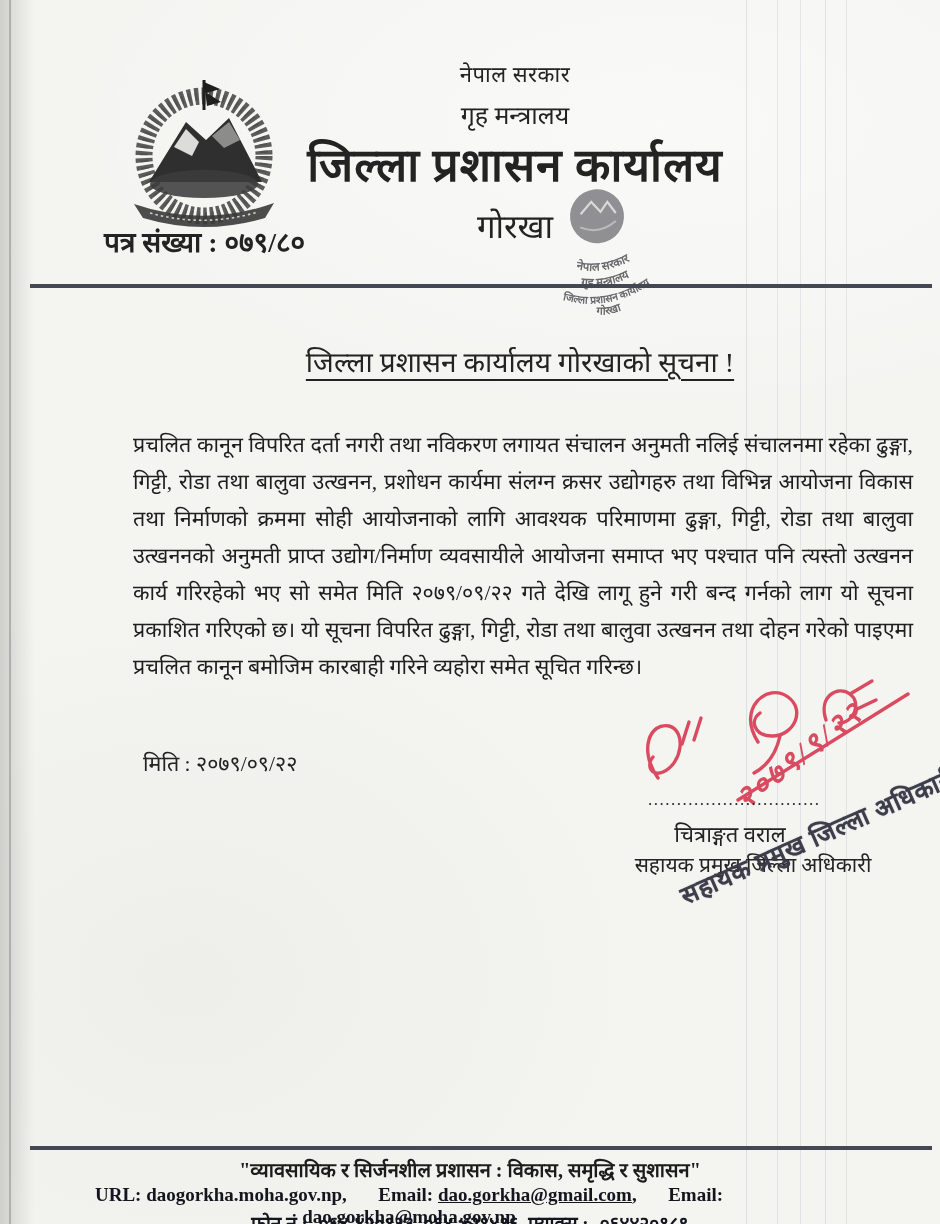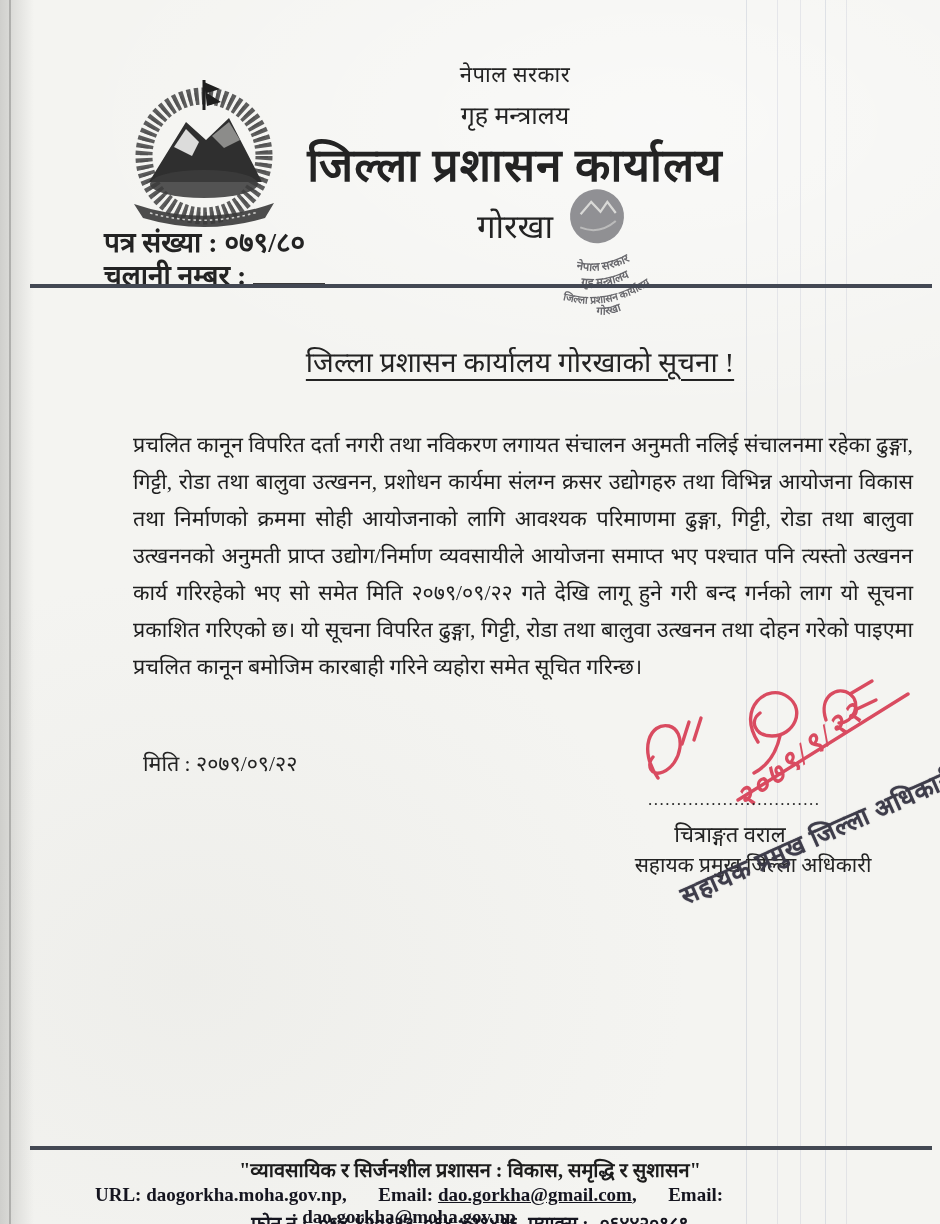--- a/index.html
+++ b/index.html
@@ -111,24 +111,20 @@
         <textPath href="#arc4" startOffset="50%" text-anchor="middle">गोरखा</textPath>
       </text>
     </svg>
   </div>
 
   <div class="abs meta-block">
     <div>
       <span>पत्र संख्या :</span>
       <span>०७९/८०</span>
     </div>
-    <div>
-      <span>चलानी नम्बर :</span>
-      <span class="blank-line"></span>
-    </div>
   </div>
 
   <div class="abs rule rule-top"></div>
 
   <div class="abs notice-title">जिल्ला प्रशासन कार्यालय गोरखाको सूचना !</div>
   <div class="abs notice-body">प्रचलित कानून विपरित दर्ता नगरी तथा नविकरण लगायत संचालन अनुमती नलिई संचालनमा रहेका ढुङ्गा, गिट्टी, रोडा तथा बालुवा उत्खनन, प्रशोधन कार्यमा संलग्न क्रसर उद्योगहरु तथा विभिन्न आयोजना विकास तथा निर्माणको क्रममा सोही आयोजनाको लागि आवश्यक परिमाणमा ढुङ्गा, गिट्टी, रोडा तथा बालुवा उत्खननको अनुमती प्राप्त उद्योग/निर्माण व्यवसायीले आयोजना समाप्त भए पश्चात पनि त्यस्तो उत्खनन कार्य गरिरहेको भए सो समेत मिति २०७९/०९/२२ गते देखि लागू हुने गरी बन्द गर्नको लाग यो सूचना प्रकाशित गरिएको छ।  यो सूचना विपरित ढुङ्गा, गिट्टी, रोडा तथा बालुवा उत्खनन तथा दोहन गरेको पाइएमा प्रचलित कानून बमोजिम कारबाही गरिने व्यहोरा समेत सूचित गरिन्छ।</div>
 
   <div class="abs date-line">मिति : २०७९/०९/२२</div>
 
   <div class="abs red-sig-wrap">

